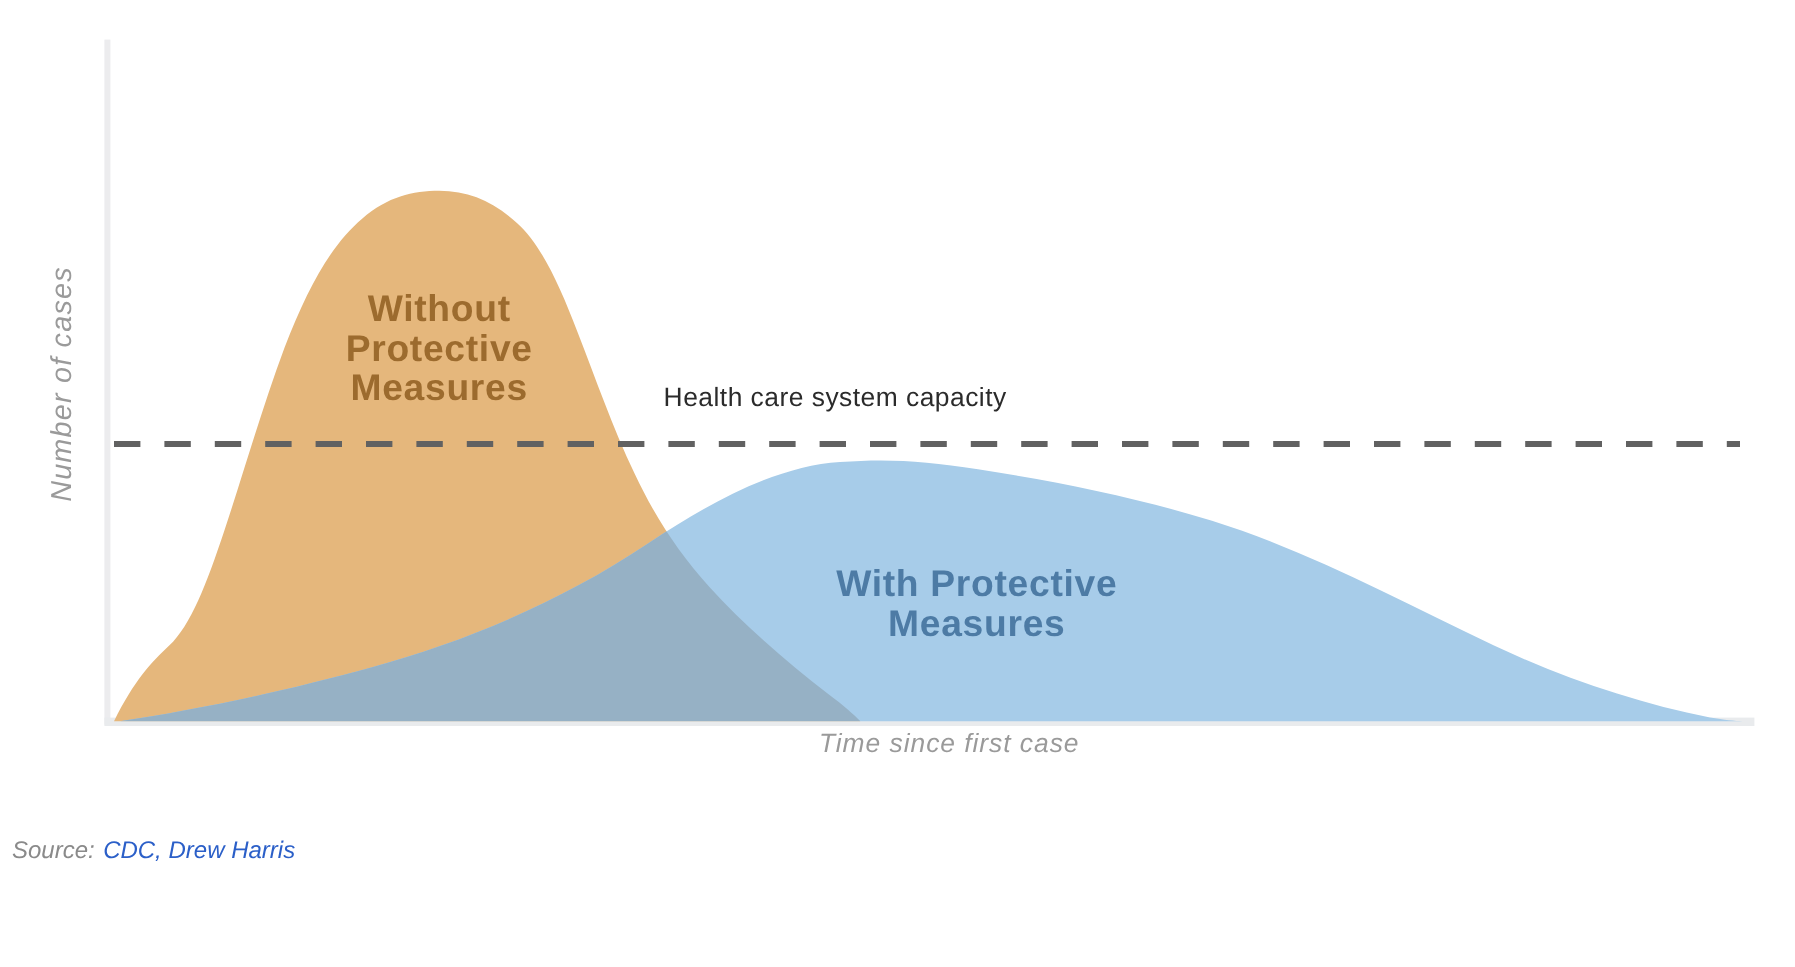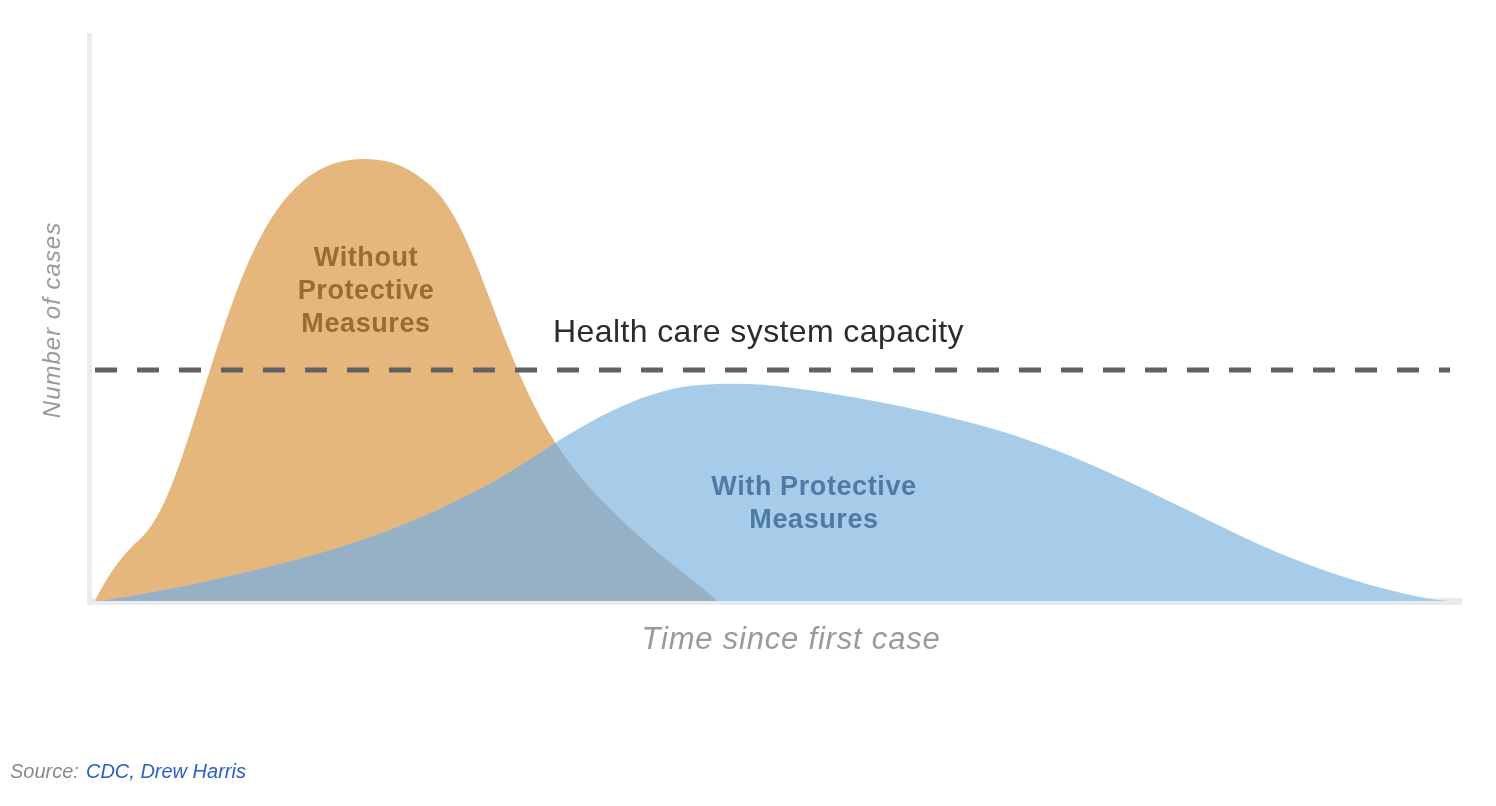--- a/index.html
+++ b/index.html
@@ -11,70 +11,70 @@
     overflow: hidden;
     font-family: "Liberation Sans", sans-serif;
   }
   .chart-svg { position: absolute; left: 0; top: 0; }
 
   .curve-label {
     position: absolute;
     transform: translate(-50%, -50%);
     text-align: center;
     white-space: pre-line;
-    font-size: 27px;
+    font-size: 31px;
     line-height: 33px;
     letter-spacing: 0.6px;
     font-weight: bold;
     -webkit-font-smoothing: antialiased;
   }
   .label-without { left: 366px; top: 290px; color: #9c6b2e; }
   .label-with    { left: 790px; top: 503px; color: #4d7ba5; margin-left: 24px; }
 
   .capacity-label {
     position: absolute;
     left: 553px; top: 316px;
-    font-size: 32px;
+    font-size: 22px;
     line-height: 30px;
     letter-spacing: 0.4px;
     color: #2b2b2b;
     white-space: nowrap;
     text-align: center;
   }
 
   .y-axis-label {
     position: absolute;
     left: 52px; top: 320px;
     transform: translate(-50%, -50%) rotate(-90deg);
     font-size: 24px;
     font-style: italic;
     letter-spacing: 1px;
     color: #9a9a9a;
     white-space: nowrap;
   }
   .x-axis-label {
     position: absolute;
-    left: 791px; top: 639px;
+    left: 791px; top: 620px;
     transform: translate(-50%, -50%);
-    font-size: 31px;
+    font-size: 22px;
     font-style: italic;
     letter-spacing: 0.8px;
     color: #9a9a9a;
     white-space: nowrap;
   }
 
   .footer-line {
     position: absolute;
     left: 10px;
     font-size: 20px;
     font-style: italic;
     color: #8a8a8a;
     white-space: nowrap;
   }
-  .source-line { top: 760px; }
+  .source-line { top: 698px; }
   .credit-line { top: 760px; }
   .source-prefix { margin-right: 7px; }
   .source-link { color: #2b5fc8; text-decoration: none; cursor: pointer; }
 </style>
 </head>
 <body>
 
 <div class="canvas">
 
   <svg class="chart-svg" width="1496" height="806" viewBox="0 0 1496 806">

